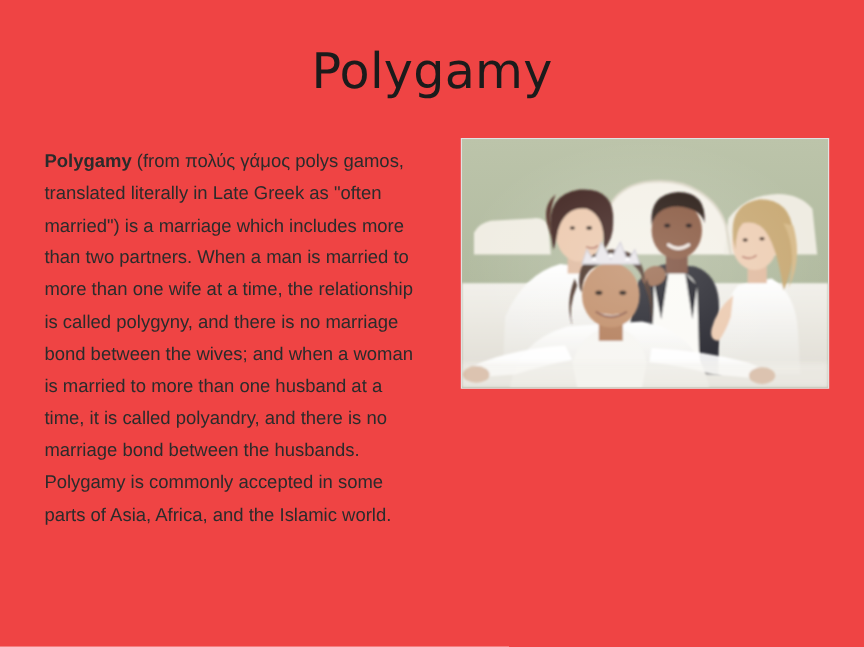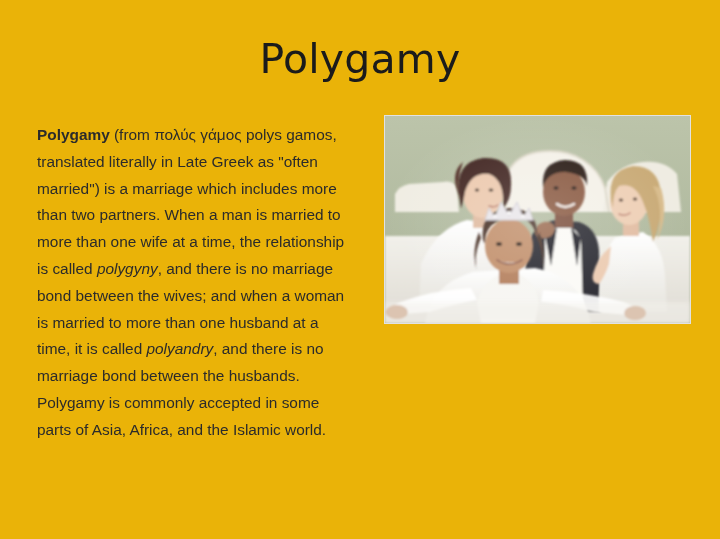--- a/index.html
+++ b/index.html
@@ -10,21 +10,21 @@
     width: 720px;
     height: 539px;
     background: #ffffff;
     font-family: "Liberation Sans", sans-serif;
     overflow: hidden;
   }
   .slide {
     position: relative;
     width: 720px;
     height: 539px;
-    background: #eab308;
+    background: #ef4444;
   }
 
   
   .slide-title {
     position: absolute;
     left: 0;
     top: 36px;
     width: 720px;
     text-align: center;
     font-size: 41px;
@@ -41,21 +41,21 @@
     left: 37px;
     top: 122px;
     width: 318px;
     font-size: 15.4px;
     line-height: 26.8px;
     color: #2b2b2b;
     text-align: left;
     font-family: "Liberation Sans", sans-serif;
   }
   .body-text .b { font-weight: bold; }
-  .body-text .i { font-style: italic; }
+  .body-text .i { }
 
   
   .photo-frame {
     position: absolute;
     left: 385px;
     top: 116px;
     width: 305px;
     height: 207px;
     background: #b7bfa6;
     overflow: hidden;

